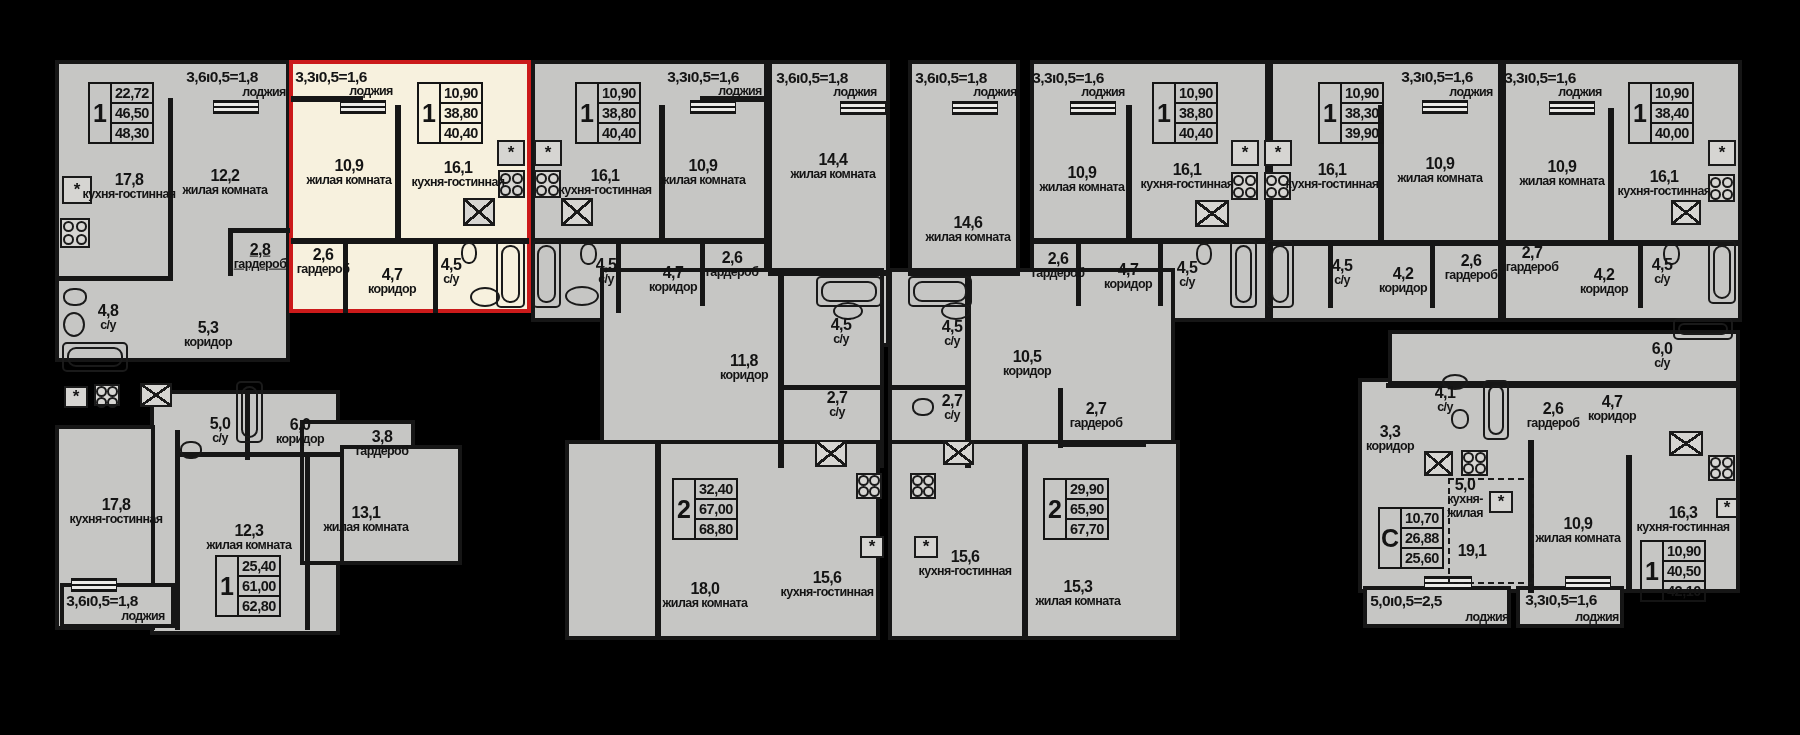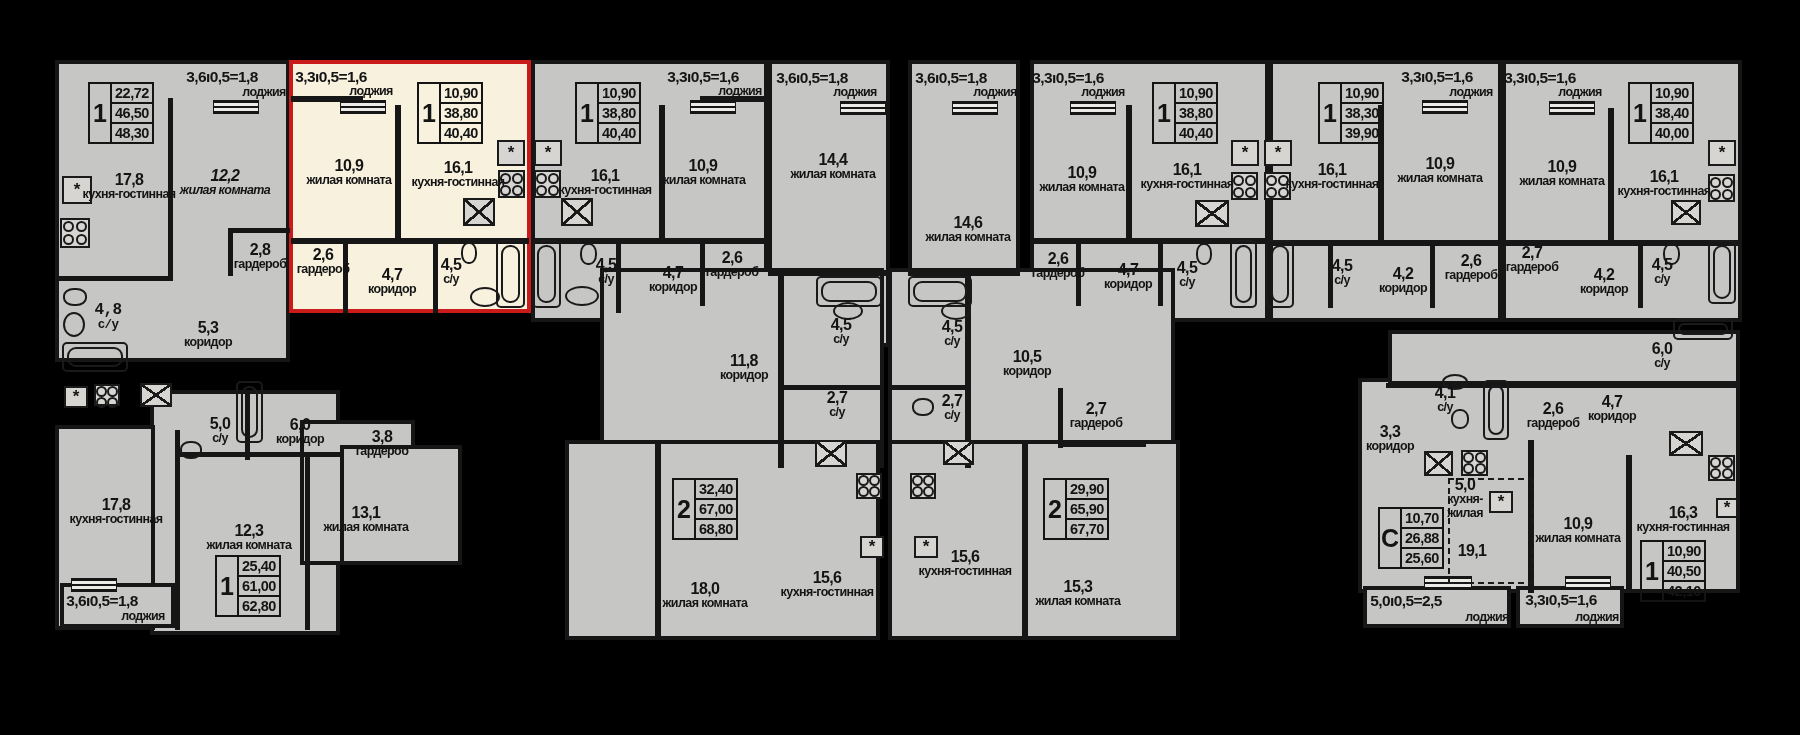--- a/index.html
+++ b/index.html
@@ -251,23 +251,23 @@
       <div class="fx wc" style="left: 912px; top: 398px; width: 22px; height: 18px;"></div>
       <div class="fx bsink" style="left: 470px; top: 287px; width: 30px; height: 20px;"></div>
       <div class="fx bsink" style="left: 565px; top: 286px; width: 34px; height: 20px;"></div>
       <div class="fx bsink" style="left: 63px; top: 312px; width: 22px; height: 25px;"></div>
       <div class="fx bsink" style="left: 833px; top: 302px; width: 30px; height: 18px;"></div>
       <div class="fx bsink" style="left: 941px; top: 302px; width: 30px; height: 18px;"></div>
       <div class="fx bsink" style="left: 1442px; top: 374px; width: 26px; height: 16px;"></div>
     </div>
   <div id="labels-layer">
       <div class="rl" style="left: 129px; top: 186px;"><div class="n">17,8</div><div class="t">кухня-гостинная</div></div>
-      <div class="rl" style="left: 225px; top: 182px; font-style: italic;"><div class="n">12,2</div><div class="t">жилая комната</div></div>
-      <div class="rl" style="left: 260px; top: 256px;"><div class="n">2,8</div><div class="t">гардероб</div></div>
-      <div class="rl" style="left: 108px; top: 317px; font-family: Liberation Mono, monospace;"><div class="n">4,8</div><div class="t">с/у</div></div>
+      <div class="rl" style="left: 225px; top: 182px;"><div class="n">12,2</div><div class="t">жилая комната</div></div>
+      <div class="rl" style="left: 260px; top: 256px; text-decoration: underline;"><div class="n">2,8</div><div class="t">гардероб</div></div>
+      <div class="rl" style="left: 108px; top: 317px;"><div class="n">4,8</div><div class="t">с/у</div></div>
       <div class="rl" style="left: 208px; top: 334px;"><div class="n">5,3</div><div class="t">коридор</div></div>
       <div class="rl" style="left: 220px; top: 430px;"><div class="n">5,0</div><div class="t">с/у</div></div>
       <div class="rl" style="left: 300px; top: 431px;"><div class="n">6,0</div><div class="t">коридор</div></div>
       <div class="rl" style="left: 382px; top: 443px;"><div class="n">3,8</div><div class="t">гардероб</div></div>
       <div class="rl" style="left: 116px; top: 511px;"><div class="n">17,8</div><div class="t">кухня-гостинная</div></div>
       <div class="rl" style="left: 249px; top: 537px;"><div class="n">12,3</div><div class="t">жилая комната</div></div>
       <div class="rl" style="left: 366px; top: 519px;"><div class="n">13,1</div><div class="t">жилая комната</div></div>
       <div class="rl" style="left: 349px; top: 172px;"><div class="n">10,9</div><div class="t">жилая комната</div></div>
       <div class="rl" style="left: 458px; top: 174px;"><div class="n">16,1</div><div class="t">кухня-гостинная</div></div>
       <div class="rl" style="left: 323px; top: 261px;"><div class="n">2,6</div><div class="t">гардероб</div></div>

